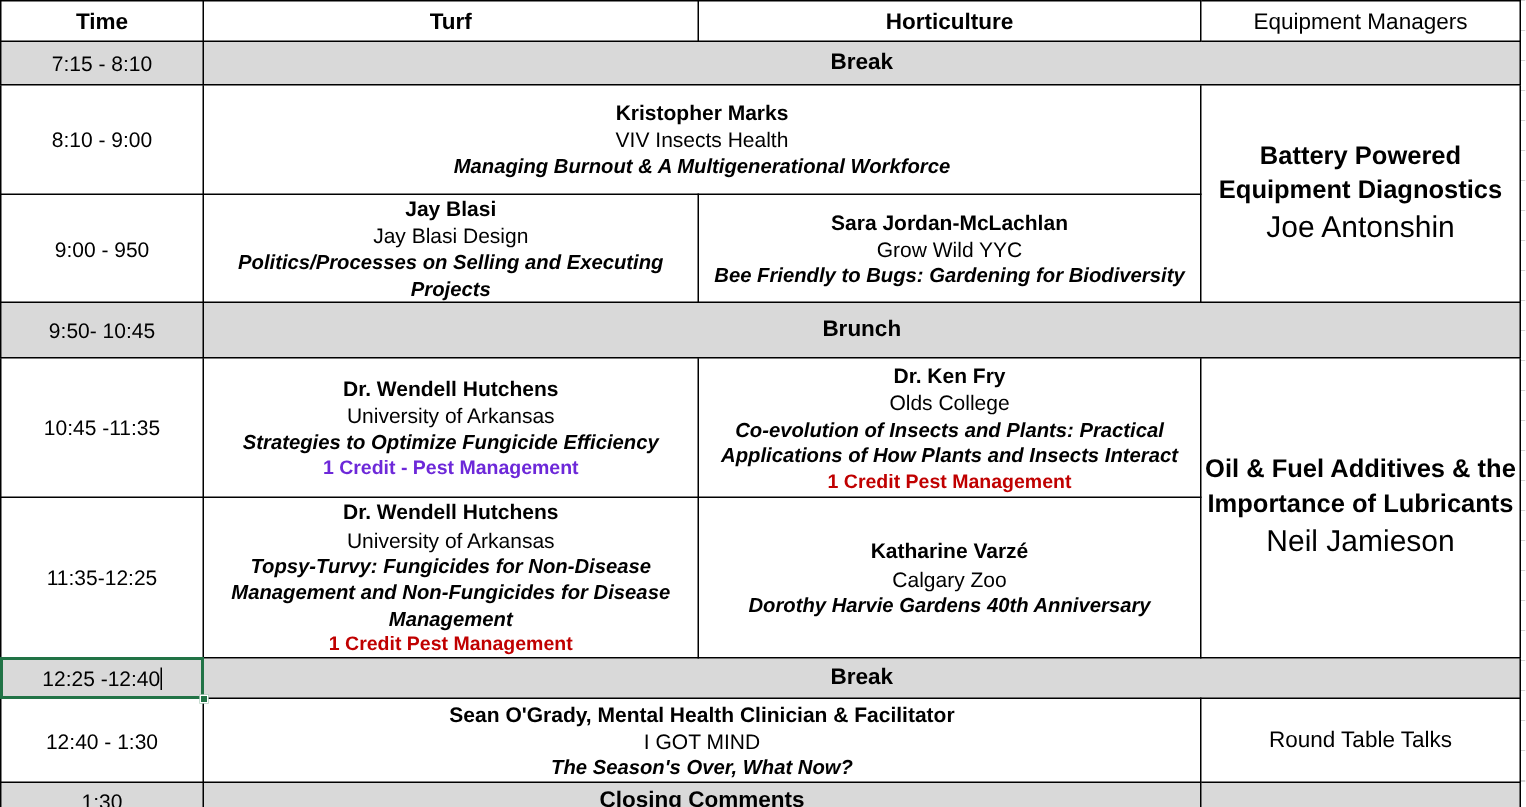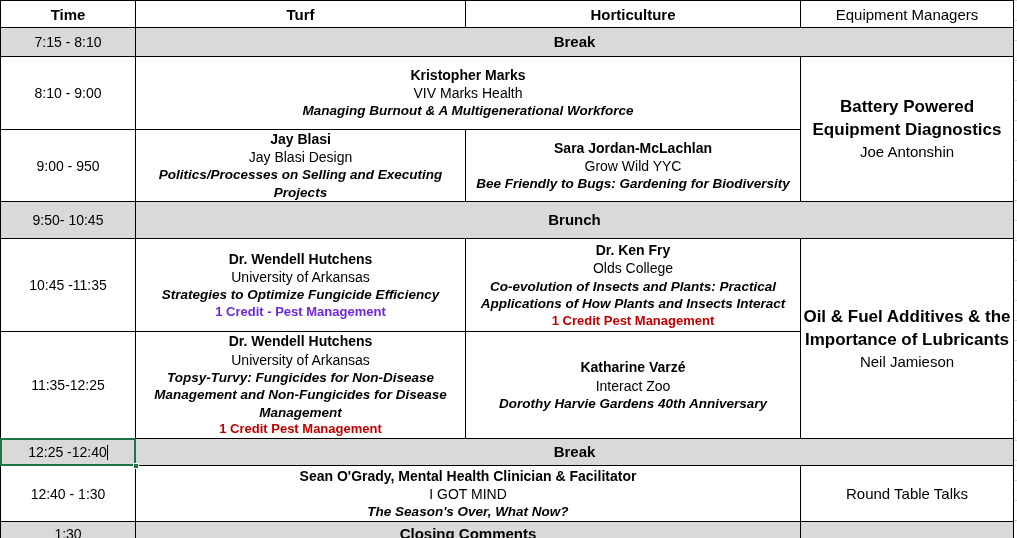--- a/index.html
+++ b/index.html
@@ -75,21 +75,21 @@
   .sess .who   { font-weight: bold; font-size: 14px; display:block; }
   .sess .org   { font-weight: normal; font-size: 14px; display:block; }
   .sess .title { font-style: italic; font-weight: bold; font-size: 13.5px; display:block; }
   .sess .credit{ font-style: normal; font-weight: bold; font-size: 13px; display:block; }
 
   .equip {
     padding: 4px 6px;
     line-height: 1.35;
   }
   .equip .etitle { font-weight: bold; font-size: 17px; display:block; }
-  .equip .ename  { font-weight: normal; font-size: 15px; display:block; }
+  .equip .ename  { font-weight: normal; font-size: 20px; display:block; }
   .equip .plain  { font-weight: normal; font-size: 15px; display:block; }
 
   .closing { font-weight: bold; font-size: 15px; }
 
   
   .selcell { position: relative; }
   .selcell .selbox {
     position: absolute;
     left: -1px; top: -1px; right: -1px; bottom: -1px;
     border: 2px solid #217346;
@@ -136,21 +136,21 @@
 
     <tr class="break-row">
       <td class="time-cell grey"><span>7:15 - 8:10</span></td>
       <td class="greycell" colspan="3"><span class="break-label">Break</span></td>
     </tr>
 
     <tr style="height:73px">
       <td class="time-cell"><span>8:10 - 9:00</span></td>
       <td class="sess" colspan="2">
         <span class="who">Kristopher Marks</span>
-        <span class="org">VIV Marks Health</span>
+        <span class="org">VIV Insects Health</span>
         <span class="title">Managing Burnout &amp; A Multigenerational Workforce</span>
       </td>
       <td class="equip" rowspan="2">
         <span class="etitle">Battery Powered</span>
         <span class="etitle">Equipment Diagnostics</span>
         <span class="ename">Joe Antonshin</span>
       </td>
     </tr>
 
     <tr style="height:67px">
@@ -196,21 +196,21 @@
     <tr style="height:89px">
       <td class="time-cell"><span>11:35-12:25</span></td>
       <td class="sess">
         <span class="who">Dr. Wendell Hutchens</span>
         <span class="org">University of Arkansas</span>
         <span class="title">Topsy-Turvy: Fungicides for Non-Disease Management and Non-Fungicides for Disease Management</span>
         <span class="credit" style="color:#c00000">1 Credit Pest Management</span>
       </td>
       <td class="sess">
         <span class="who">Katharine Varzé</span>
-        <span class="org">Interact Zoo</span>
+        <span class="org">Calgary Zoo</span>
         <span class="title">Dorothy Harvie Gardens 40th Anniversary</span>
       </td>
     </tr>
 
     <tr style="height:27px">
       <td class="time-cell grey selcell">
         <span>12:25 -12:40</span><span class="caret"></span>
         <span class="selbox"></span>
         <span class="fillhandle"></span>
       </td>

